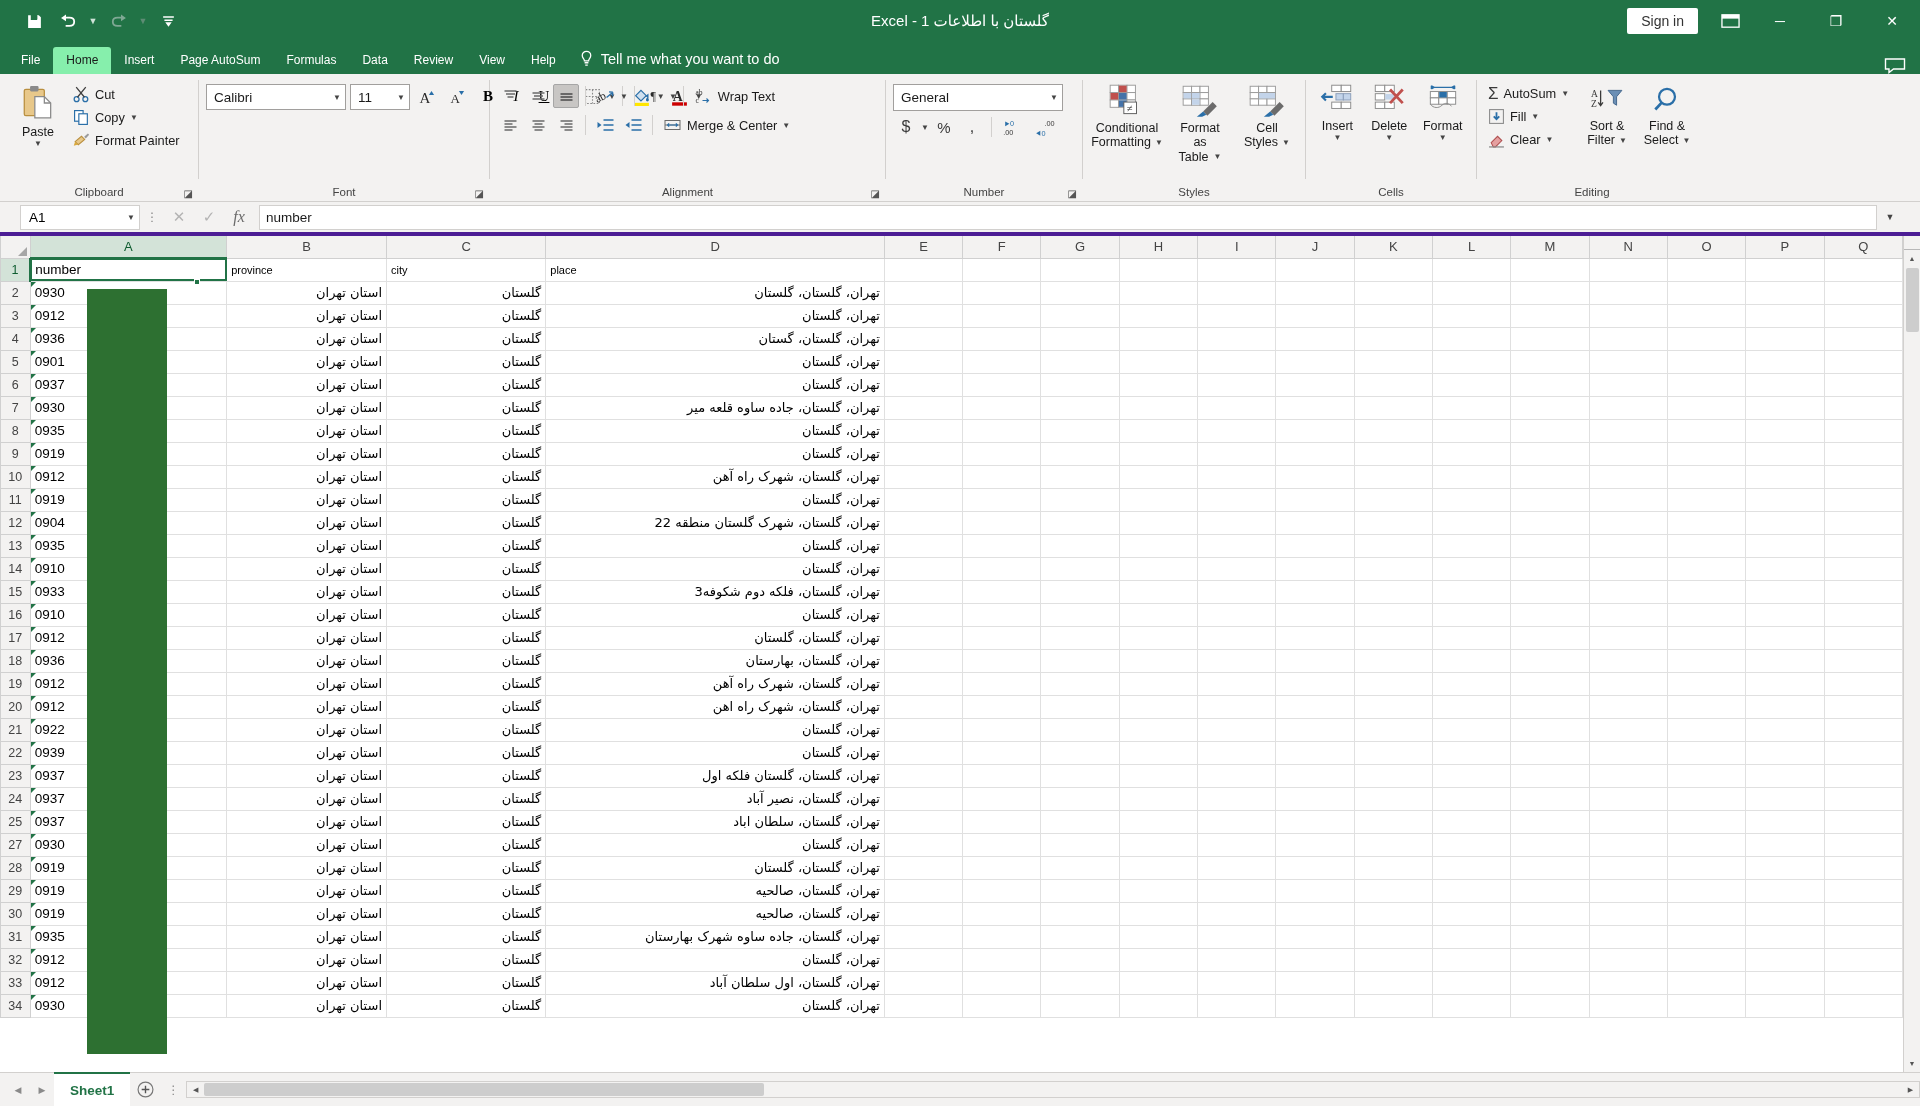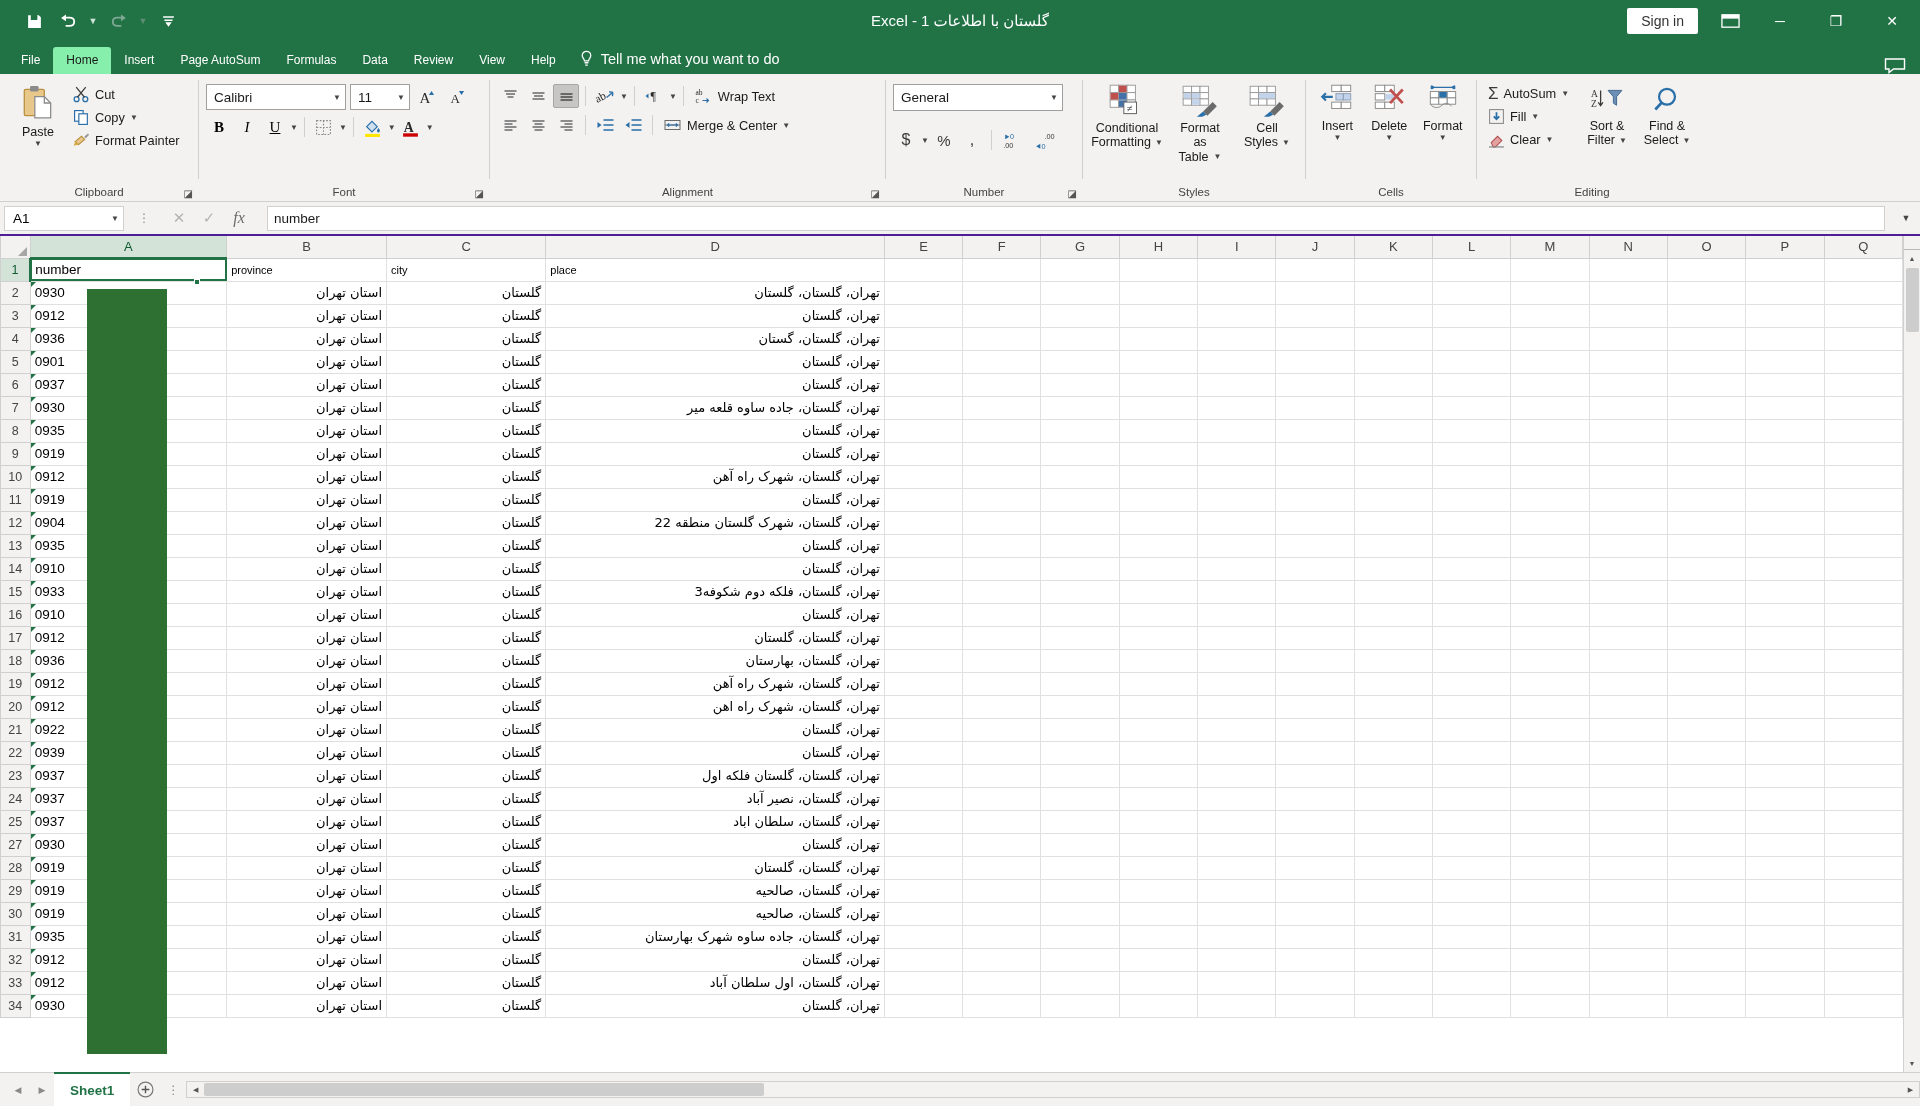--- a/index.html
+++ b/index.html
@@ -102,21 +102,21 @@
     color: #1a1a1a; cursor: pointer;
   }
   .combo .cv { flex: 1; white-space: nowrap; overflow: hidden; }
   .combo .cd { font-size: 8px; color: #444; padding-left: 5px; }
 
   .vsep { width: 1px; background: #d2d0ce; align-self: stretch; margin: 2px 4px; }
 
   
   .fxbar {
     height: 34px; background: #f3f2f1; display: flex; align-items: center;
-    padding: 0 4px; border-bottom: 2px solid #4c1d95; gap: 11px;
+    padding: 0 20px; border-bottom: 4px solid #4c1d95; gap: 3px;
   }
   .namebox {
     width: 120px; height: 25px; border: 1px solid #d2d0ce; background: #ffffff;
     display: flex; align-items: center; padding: 0 4px 0 8px; font-size: 13.5px; cursor: pointer;
   }
   .namebox .nv { flex: 1; }
   .fxdots { width: 18px; text-align: center; color: #888; font-size: 12px; cursor: pointer; letter-spacing: 0; }
   .fxbtns { display: flex; align-items: center; gap: 0; }
   .fxb {
     width: 30px; height: 25px; display: flex; align-items: center; justify-content: center;
@@ -337,21 +337,21 @@
       </div>
     </div>
     <div class="rgroup-label">
       <span>Clipboard</span>
       <span class="dlg-launch">◪</span>
     </div>
   </div>
   <div class="rgroup-sep"></div>
 
   <div class="rgroup" style="width:290px">
-    <div class="rgroup-body" style="flex-direction:column;gap:5px;padding-top:6px;">
+    <div class="rgroup-body" style="flex-direction:row;gap:5px;padding-top:6px;">
       <div style="display:flex;align-items:center;gap:4px;">
         <div class="combo" style="width:140px">
           <span class="cv">Calibri</span>
           <span class="cd">▼</span>
         </div>
         <div class="combo" style="width:60px">
           <span class="cv">11</span>
           <span class="cd">▼</span>
         </div>
         <div class="ibtn">
@@ -501,21 +501,21 @@
       </div>
     </div>
     <div class="rgroup-label">
       <span>Alignment</span>
       <span class="dlg-launch">◪</span>
     </div>
   </div>
   <div class="rgroup-sep"></div>
 
   <div class="rgroup" style="width:196px">
-    <div class="rgroup-body" style="flex-direction:column;gap:17px;padding-top:6px;">
+    <div class="rgroup-body" style="flex-direction:column;gap:4px;padding-top:6px;">
       <div class="combo" style="width:170px;height:27px;">
         <span class="cv">General</span>
         <span class="cd">▼</span>
       </div>
       <div style="display:flex;align-items:center;gap:2px;">
         <div class="ibtn">
           <span style="font-size:16px;color:#3a3a3a;">$</span>
         </div>
         <span class="caret">▼</span>
         <div class="ibtn">

